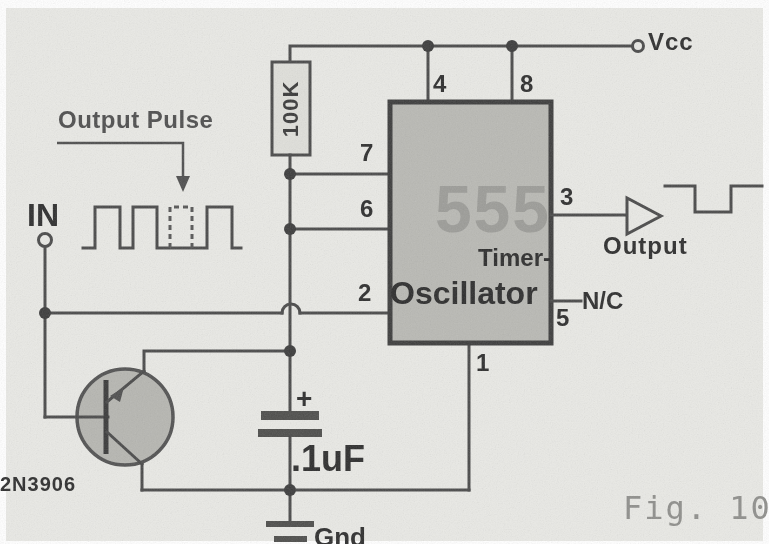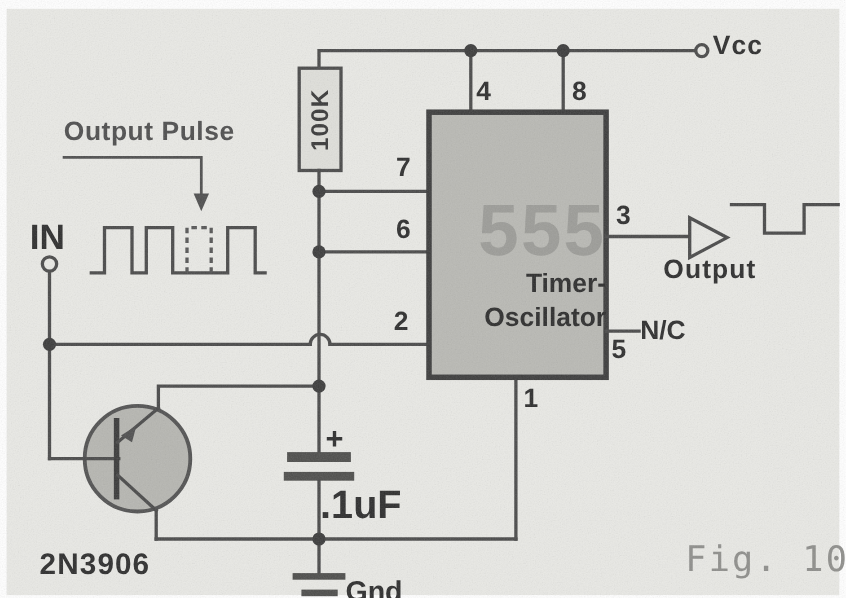--- a/index.html
+++ b/index.html
@@ -21,36 +21,36 @@
   .trbody{fill:#b6b6b1;stroke:#525252;stroke-width:3.5;}
   .plate{fill:#4e4e4c;}
   .bar{stroke:#3a3a3a;stroke-width:5;fill:none;}
   .buf{fill:none;stroke:var(--ink);stroke-width:3;stroke-linejoin:miter;}
   .ann{stroke:#4f4f4f;stroke-width:2.5;fill:none;}
   .annhead{fill:#4f4f4f;}
   
   .lbl{position:absolute;font-weight:bold;color:var(--text);white-space:nowrap;line-height:1;text-align:center;}
   #missing-pulse{left:58px;top:108px;font-size:24px;color:#4f4f4f;letter-spacing:.5px;}
   #in-label{left:27px;top:199px;font-size:32px;}
-  #tr-label{left:0px;top:500px;font-size:27px;letter-spacing:1px;padding-left:36px;}
+  #tr-label{left:0px;top:474px;font-size:20px;letter-spacing:1px;}
   #plus-label{left:296px;top:385px;font-size:28px;}
   #cap-label{left:291px;top:441px;font-size:36px;}
   #gnd-label{left:314px;top:524px;font-size:26px;}
   #vcc-label{left:648px;top:30px;font-size:24px;letter-spacing:1px;}
   #vcc-range{left:610px;top:59px;font-size:23px;font-weight:bold;color:#3a3a3a;}
   #out-label{left:603px;top:234px;font-size:24px;letter-spacing:1px;}
   #nc-label{left:582px;top:289px;font-size:24px;}
   .pin{position:absolute;font-weight:bold;color:var(--text);font-size:24px;line-height:1;}
   #p7{left:360px;top:141px;} #p6{left:360px;top:197px;} #p2{left:358px;top:281px;}
   #p4{left:433px;top:72px;}  #p8{left:520px;top:72px;}
   #p3{left:560px;top:185px;} #p5{left:556px;top:306px;} #p1{left:476px;top:351px;}
   #chip-watermark{left:390px;top:176px;width:161px;text-align:right;font-size:66px;
     color:var(--watermark);letter-spacing:2px;}
   #chip-line1{left:390px;top:246px;width:161px;text-align:right;font-size:24px;color:#2d2d2d;}
-  #chip-line2{left:390px;top:277px;width:161px;text-align:right;font-size:24px;color:#2d2d2d;}
+  #chip-line2{left:390px;top:277px;width:161px;text-align:left;font-size:32px;color:#2d2d2d;}
   #res-value{position:absolute;left:272px;top:62px;width:38px;height:93px;display:flex;
     align-items:center;justify-content:center;}
   #res-value span{transform:rotate(-90deg);font-weight:bold;font-size:22px;color:#3a3a3a;
     letter-spacing:1px;white-space:nowrap;}
   #fig-caption{left:623px;top:492px;font-family:"DejaVu Sans Mono",monospace;font-weight:normal;
     font-size:32px;color:var(--caption);letter-spacing:2px;}
   #noise-overlay{position:absolute;left:0;top:0;pointer-events:none;}
 </style>
 </head>
 <body>

